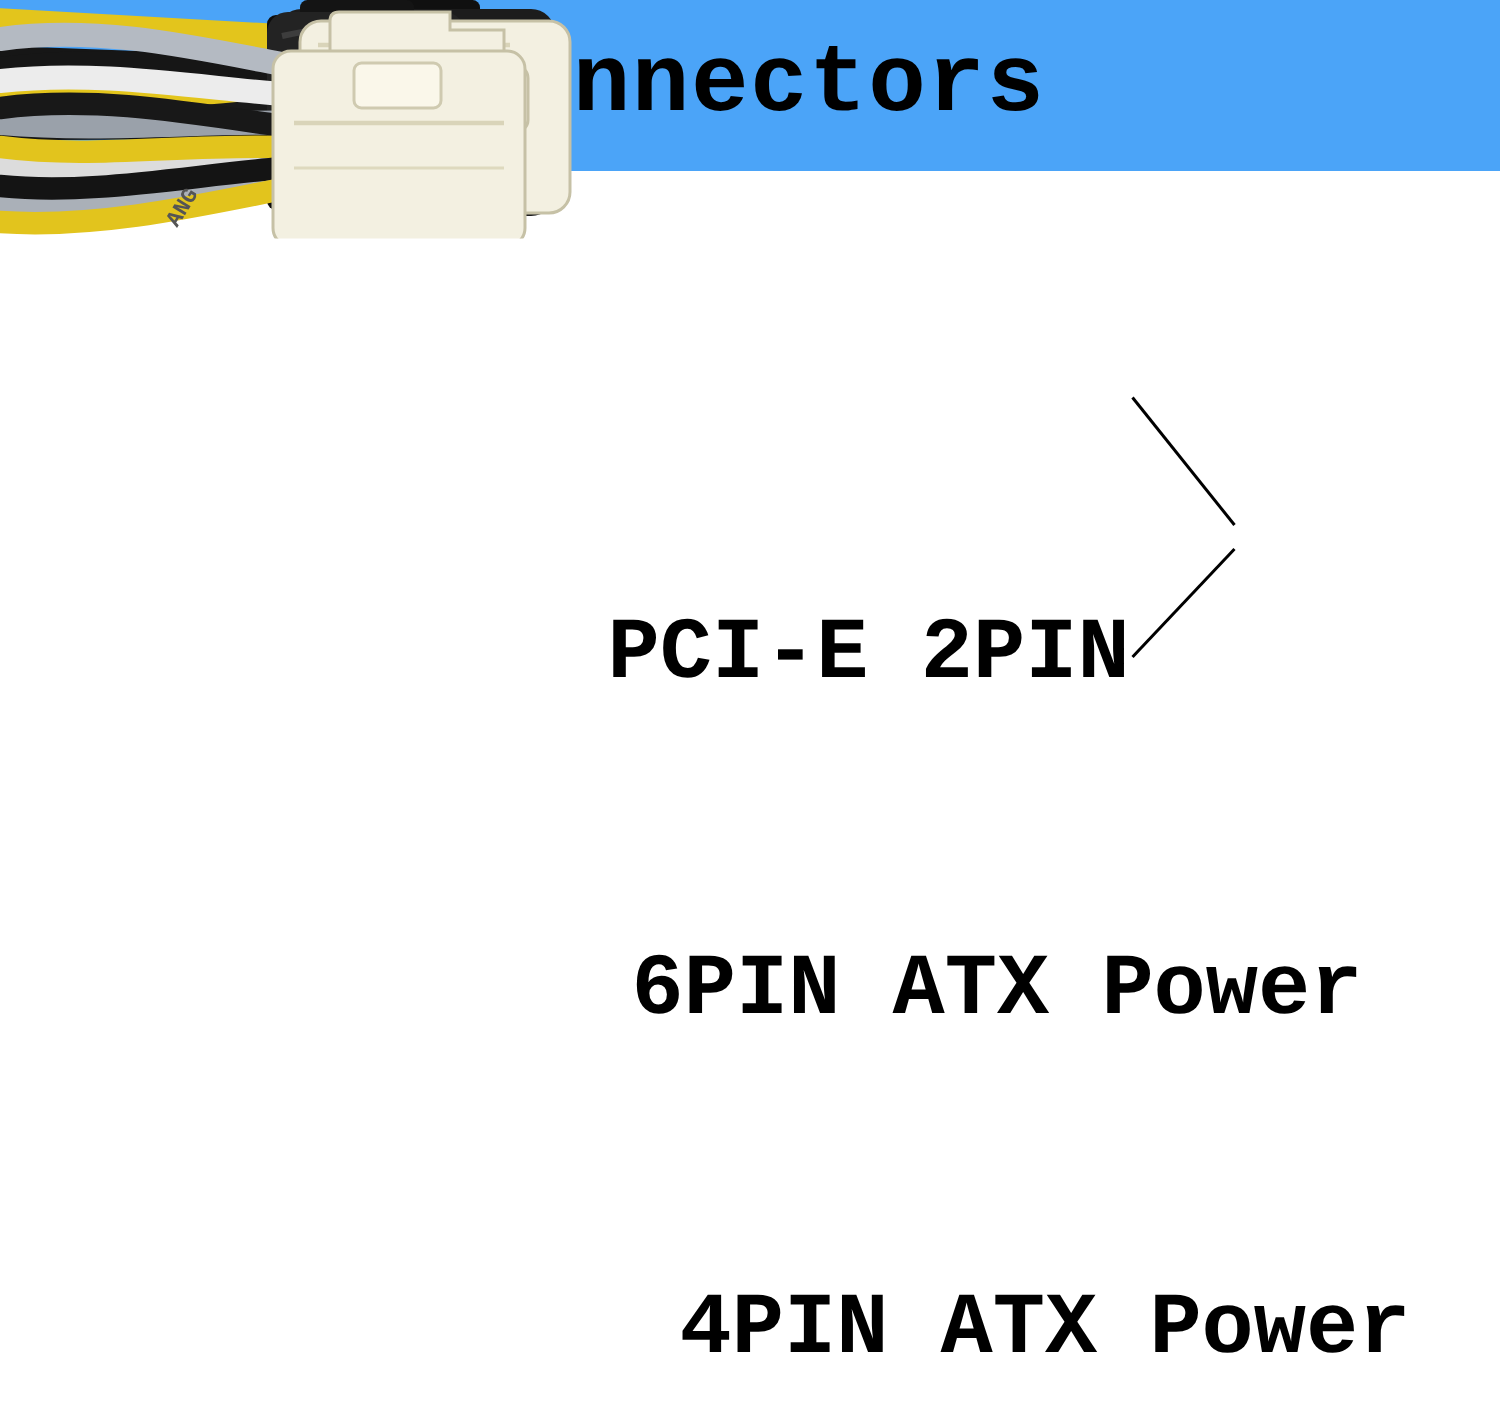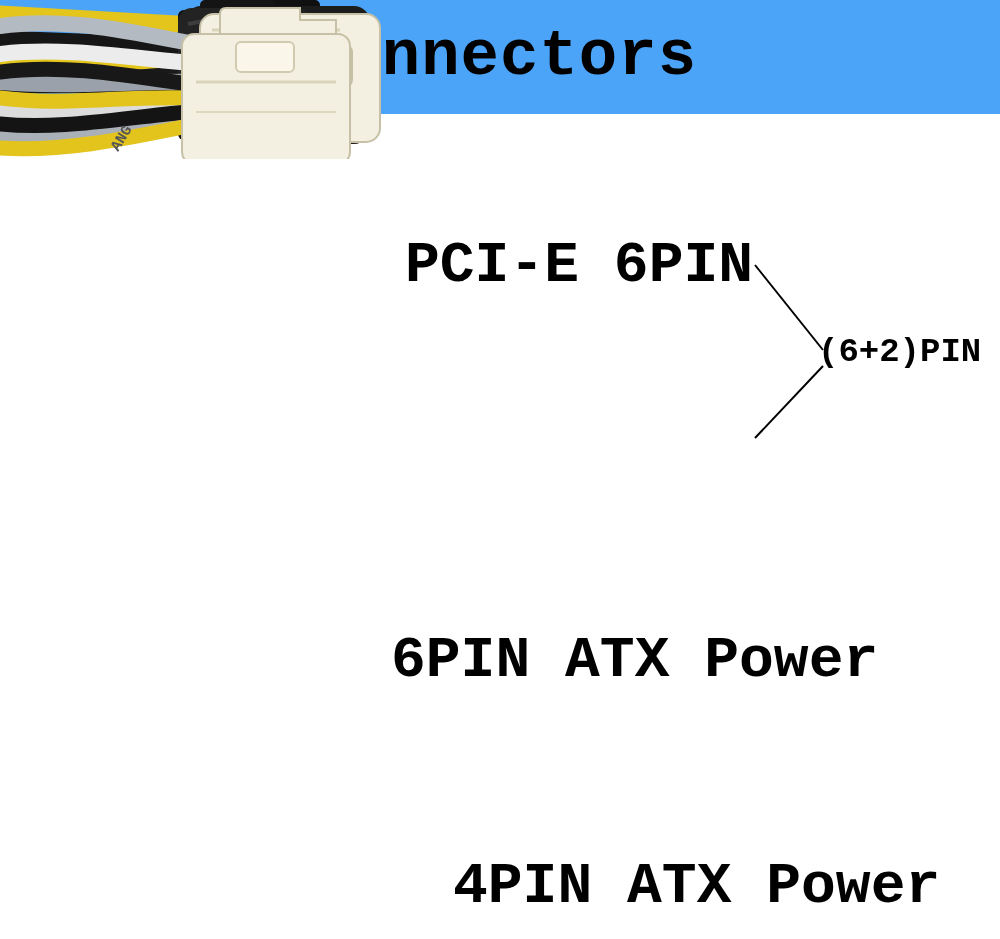--- a/index.html
+++ b/index.html
@@ -20,21 +20,21 @@
   .photo-2 { left:0;   top:377; width:340px; height:130px; }
   .photo-3 { left:0;   top:560; width:395px; height:155px; }
   .photo-4 { left:0;   top:780; width:365px; height:159px; }
 
   .label {
     position:absolute; font-size:58px; font-weight:bold; color:#000;
     white-space:nowrap; line-height:1;
   }
   .label-1 { left:405px; top:237px; }
   .label-2 { left:405px; top:408px; }
-  .label-3 { left:391px; top:632px; }
+  .label-3 { left:421px; top:632px; }
   .label-4 { left:405px; top:858px;margin-left:48px; }
 
   .annotation {
     position:absolute; left:818px; top:334px;
     font-size:34px; font-weight:bold; color:#000; white-space:nowrap; line-height:1.1;
   }
 
   .bracket { position:absolute; left:740px; top:240px; width:260px; height:220px; }
 </style>
 </head>
@@ -125,24 +125,23 @@
       <g>
         <path d="M220,36 L220,14 Q220,8 226,8 L300,8 L300,20 L336,20 L336,36 Z" fill="#F3F0E1" stroke="#C6C1A6" stroke-width="2"></path>
         <rect x="182" y="34" width="168" height="130" rx="12" fill="#F3F0E1" stroke="#C6C1A6" stroke-width="2"></rect>
         <rect x="236" y="42" width="58" height="30" rx="5" fill="#FAF7EA" stroke="#CFCAB0" stroke-width="2"></rect>
         <path d="M196,82 H336" stroke="#D9D4B9" stroke-width="3"></path>
         <path d="M196,112 H336" stroke="#DED9BE" stroke-width="2"></path>
       </g>
     </svg>
   </figure>
 
-  <div class="label label-1">PCI-E 6PIN</div>
+  <div class="label label-2">PCI-E 2PIN</div>
   <div class="label label-3">6PIN ATX Power</div>
   <div class="label label-4">4PIN ATX Power</div>
 
   <svg class="bracket" viewBox="0 0 260 220">
     <line x1="15" y1="25" x2="83" y2="110" stroke="#000000" stroke-width="2"></line>
     <line x1="15" y1="198" x2="83" y2="126" stroke="#000000" stroke-width="2"></line>
   </svg>
 
-  <div class="annotation">(6+2)PIN</div>
 
 </div>
 
 </body></html>

